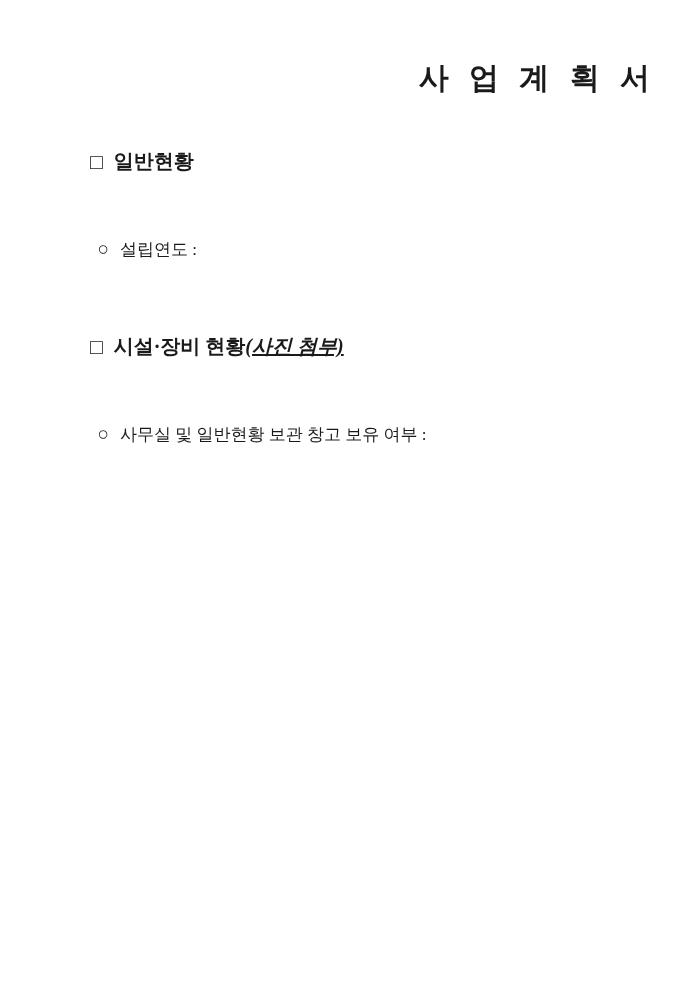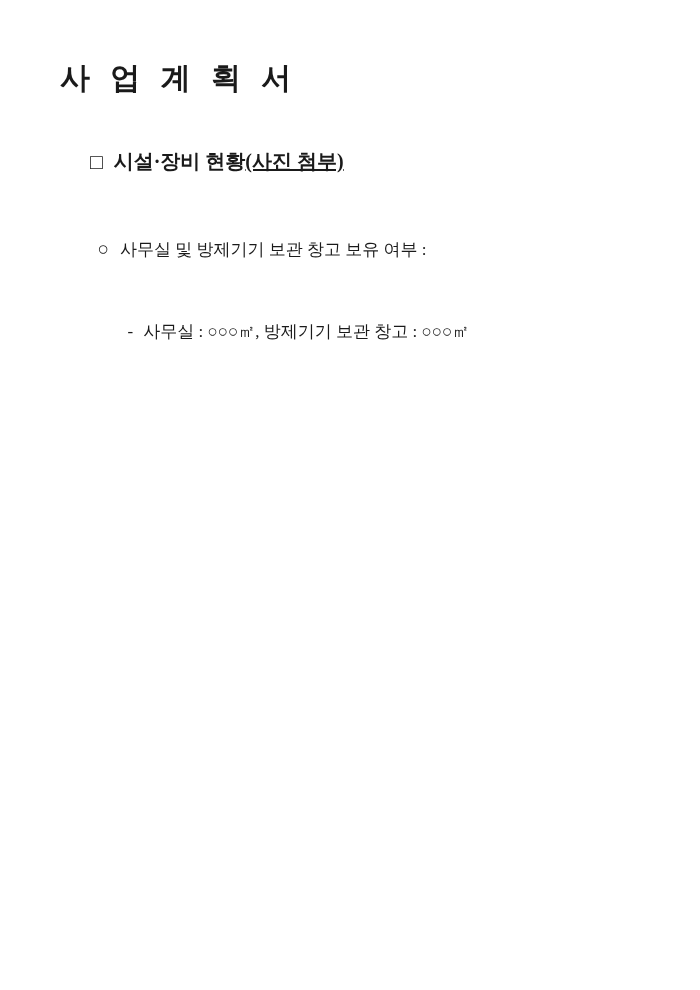--- a/index.html
+++ b/index.html
@@ -7,21 +7,21 @@
     position:relative;
     width:700px;height:990px;
     box-sizing:border-box;
     background:#ffffff;
     color:#1a1a1a;
     font-family:"Liberation Serif","DejaVu Serif",serif;
     padding:50px 44px 0 60px;
     overflow:hidden;
   }
   .title{
-    text-align:left;
+    text-align:right;
     font-family:"Liberation Sans","DejaVu Sans",sans-serif;
     font-size:30px;
     font-weight:700;
     letter-spacing:6px;
     margin:8px 0 26px 0;
     white-space:pre-wrap;
   }
   .sec-heading{
     font-size:20px;
     font-weight:700;
@@ -48,59 +48,63 @@
   .subline{
     font-size:17px;
     line-height:23px;
     margin:3px 0 3px 42px;
     white-space:pre-wrap;
   }
   .subline .bullet{
     margin-right:10px;
   }
   .attach{
+    font-style:italic;
     text-decoration:underline;
   }
   .phone-glyph{
     margin-left:46px;
     font-family:"DejaVu Sans",sans-serif;
     font-size:16px;
   }
   .close-paren{
     margin-left:62px;
   }
 </style>
 </head>
 <body>
 
 <div class="page">
 
   <h1 class="title">사 업 계 획 서</h1>
 
   <section>
+    <div class="sec-heading">
+      <span class="bullet">□</span><span>일반현황</span>
+    </div>
 
 
 
+    <div class="line">
+      <span class="bullet">○</span><span>설립연도 :</span>
+    </div>
 
 
 
   </section>
 
   <section>
     <div class="sec-heading">
       <span class="bullet">□</span><span>시설·장비 현황</span><span class="attach">(사진 첨부)</span>
     </div>
 
     <div class="line">
-      <span class="bullet">○</span><span>사무실 및 방제기기 보관 창고 보유 여부 :</span>
+      <span class="bullet">○</span><span>사무실 및 일반현황 보관 창고 보유 여부 :</span>
     </div>
 
-    <div class="subline">
-      <span class="bullet">-</span><span>사무실 : ○○○㎡, 방제기기 보관 창고 : ○○○㎡</span>
-    </div>
 
     <div class="line">
       
     </div>
 
   </section>
 
 </div>
 
 </body></html>

